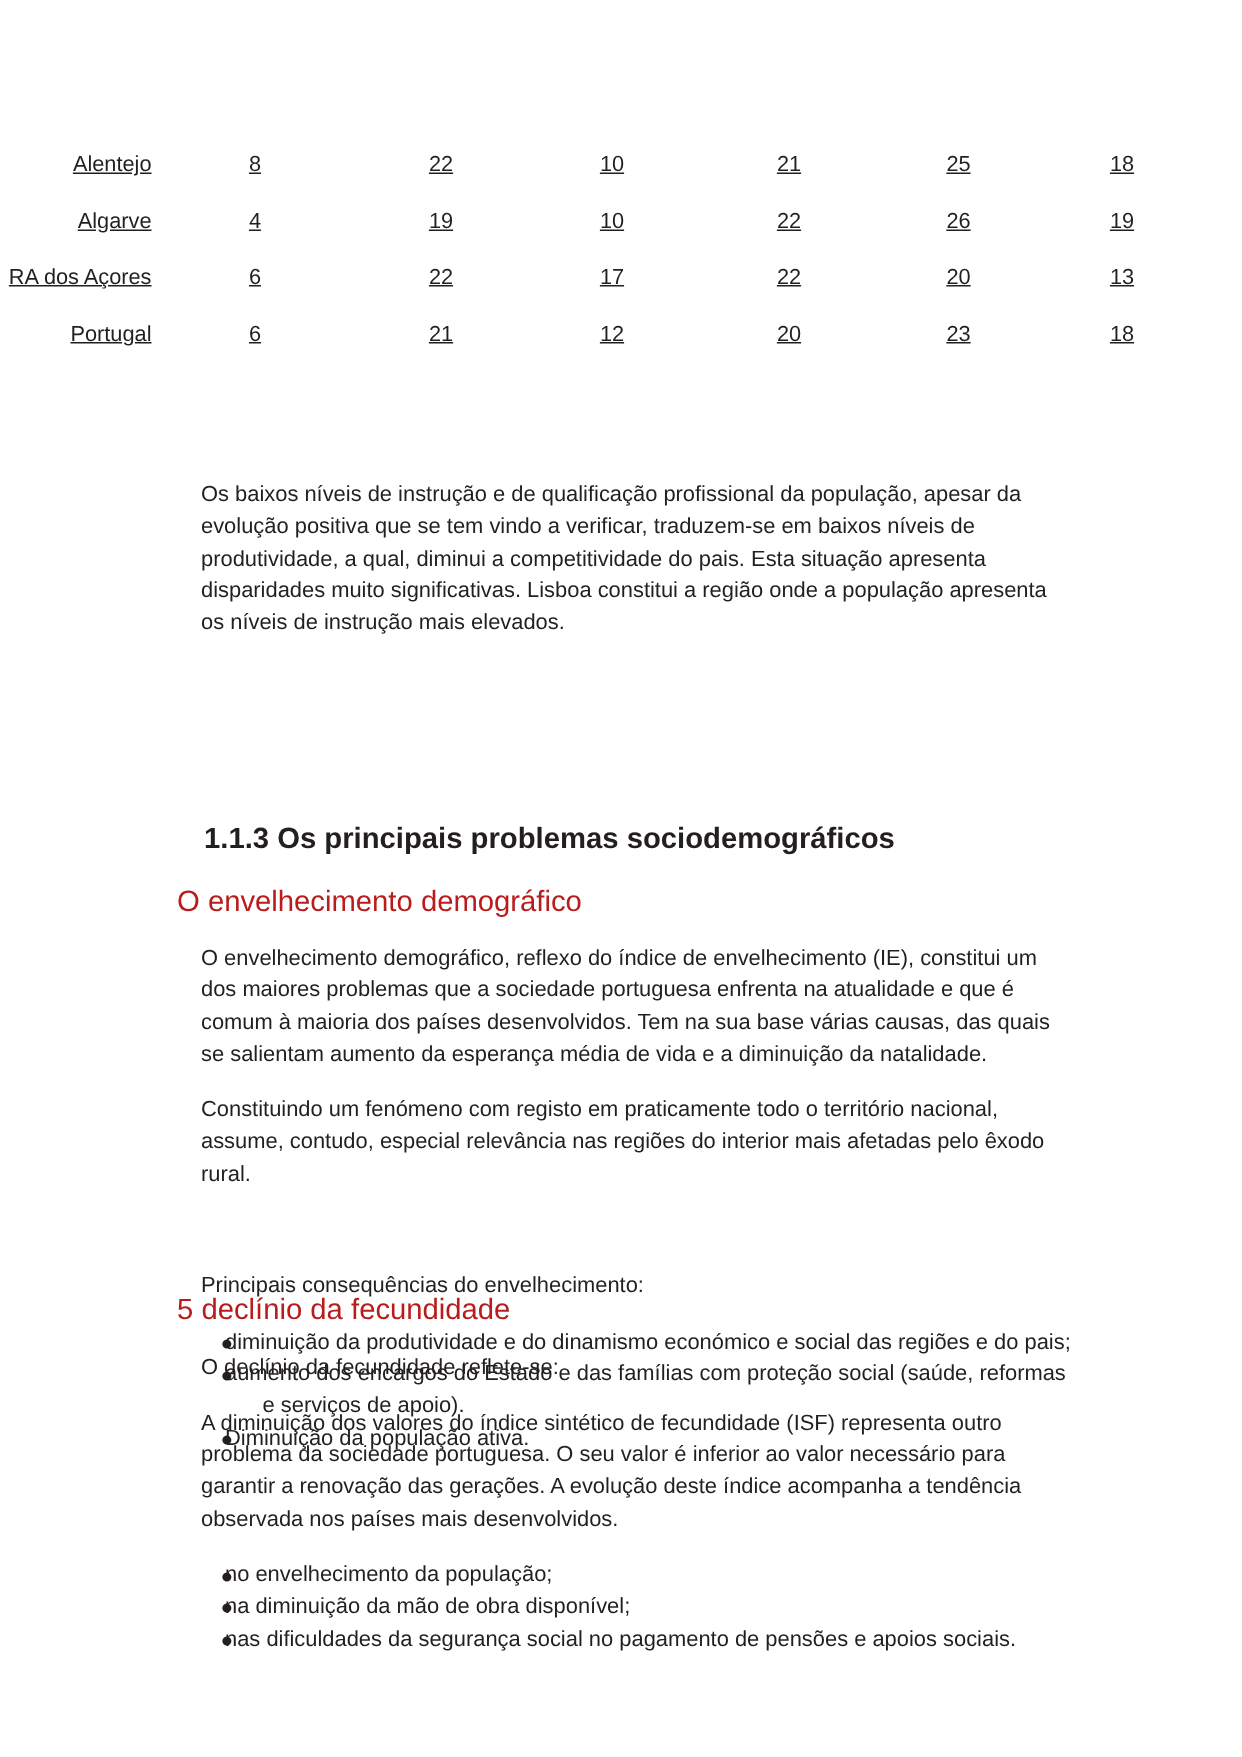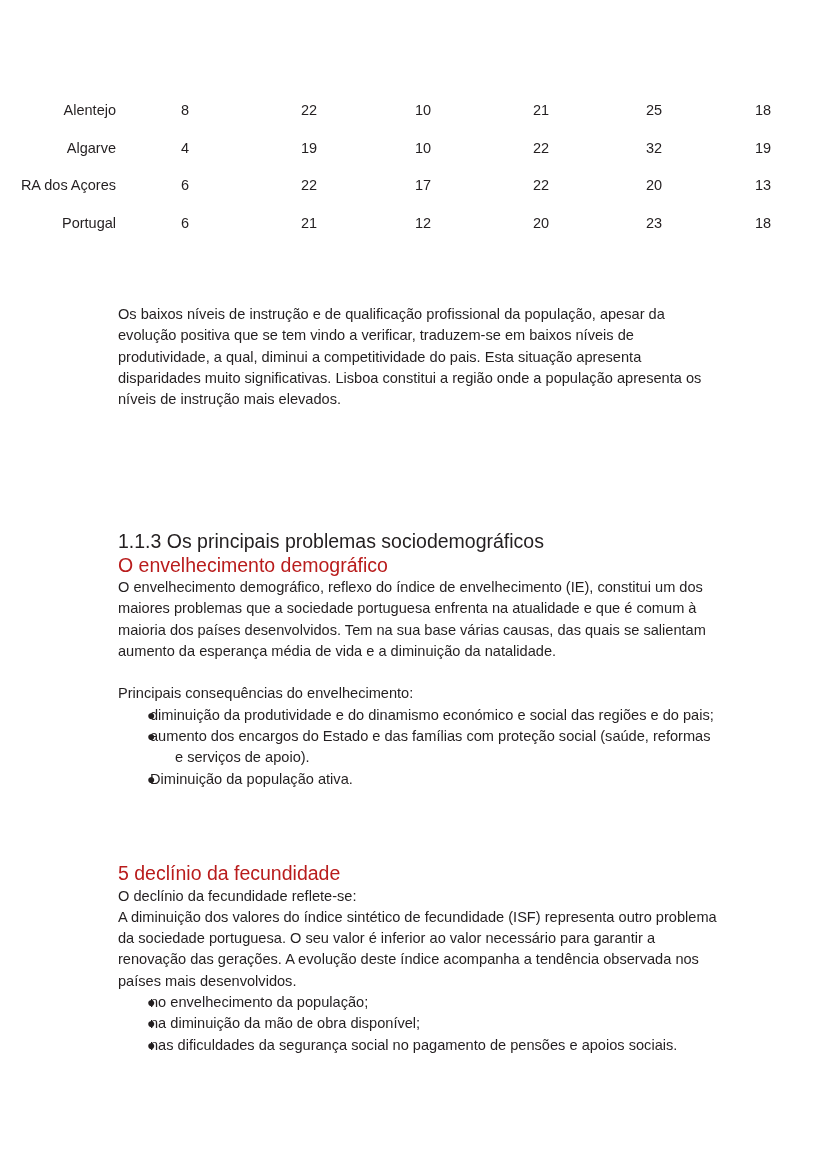--- a/index.html
+++ b/index.html
@@ -20,25 +20,26 @@
   .page {
     position: relative;
     width: 828px;
     height: 1171px;
     background: #ffffff;
   }
 
   
   .data-table {
     position: absolute;
-    left: 16px;
+    left: 1px;
     top: 92px;
     width: 790px;
     border-collapse: collapse;
     table-layout: fixed;
+    text-decoration: underline;
   }
   .data-table td {
     font-size: 14.5px;
     line-height: 1.2;
     color: #231f20;
     padding: 0;
     height: 37.6px;
     vertical-align: middle;
     border: none;
   }
@@ -60,34 +61,34 @@
   
   .textcol {
     position: absolute;
     left: 118px;
     width: 604px;
   }
 
   p.body, div.body {
     font-size: 14.6px;
     line-height: 21.3px;
-    margin: 0;
+    margin: 16px;
     color: #231f20;
     text-align: left;
   }
 
   .para-block-1 { top: 304px; }
 
   .sec-block { top: 530px; }
 
   h3.heading-major {
     font-size: 19.5px;
-    font-weight: normal;
+    font-weight: bold;
     line-height: 23.5px;
-    margin: 0;
+    margin: 18px;
     color: #231f20;
   }
   h4.heading-minor {
     font-size: 19.5px;
     font-weight: normal;
     line-height: 23.5px;
     margin: 0;
     color: #b91c1c;
   }
 
@@ -149,21 +150,21 @@
         <td class="num col-w4">21</td>
         <td class="num col-w5">25</td>
         <td class="num col-w6">18</td>
       </tr>
       <tr>
         <td class="row-label">Algarve</td>
         <td class="num col-w1">4</td>
         <td class="num col-w2">19</td>
         <td class="num col-w3">10</td>
         <td class="num col-w4">22</td>
-        <td class="num col-w5">32</td>
+        <td class="num col-w5">26</td>
         <td class="num col-w6">19</td>
       </tr>
       <tr>
         <td class="row-label">RA dos Açores</td>
         <td class="num col-w1">6</td>
         <td class="num col-w2">22</td>
         <td class="num col-w3">17</td>
         <td class="num col-w4">22</td>
         <td class="num col-w5">20</td>
         <td class="num col-w6">13</td>
@@ -181,20 +182,21 @@
   </table>
 
   <div class="textcol para-block-1">
     <p class="body">Os baixos níveis de instrução e de qualificação profissional da população, apesar da evolução positiva que se tem vindo a verificar, traduzem-se em baixos níveis de produtividade, a qual, diminui a competitividade do pais. Esta situação apresenta disparidades muito significativas. Lisboa constitui a região onde a população apresenta os níveis de instrução mais elevados.</p>
   </div>
 
   <div class="textcol sec-block">
     <h3 class="heading-major">1.1.3 Os principais problemas sociodemográficos</h3>
     <h4 class="heading-minor">O envelhecimento demográfico</h4>
     <p class="body">O envelhecimento demográfico, reflexo do índice de envelhecimento (IE), constitui um dos maiores problemas que a sociedade portuguesa enfrenta na atualidade e que é comum à maioria dos países desenvolvidos. Tem na sua base várias causas, das quais se salientam aumento da esperança média de vida e a diminuição da natalidade.</p>
+    <p class="body">Constituindo um fenómeno com registo em praticamente todo o território nacional, assume, contudo, especial relevância nas regiões do interior mais afetadas pelo êxodo rural.</p>
     <div class="spacer-line"></div>
     <p class="body">Principais consequências do envelhecimento:</p>
     <ul class="bullets">
       <li class="hang">
         <span class="dot">●</span>
         <span class="li-text">diminuição da produtividade e do dinamismo económico e social das regiões e do pais;</span>
       </li>
       <li class="hang">
         <span class="dot">●</span>
         <span class="li-text">aumento dos encargos do Estado e das famílias com proteção social (saúde, reformas e serviços de apoio).</span>

